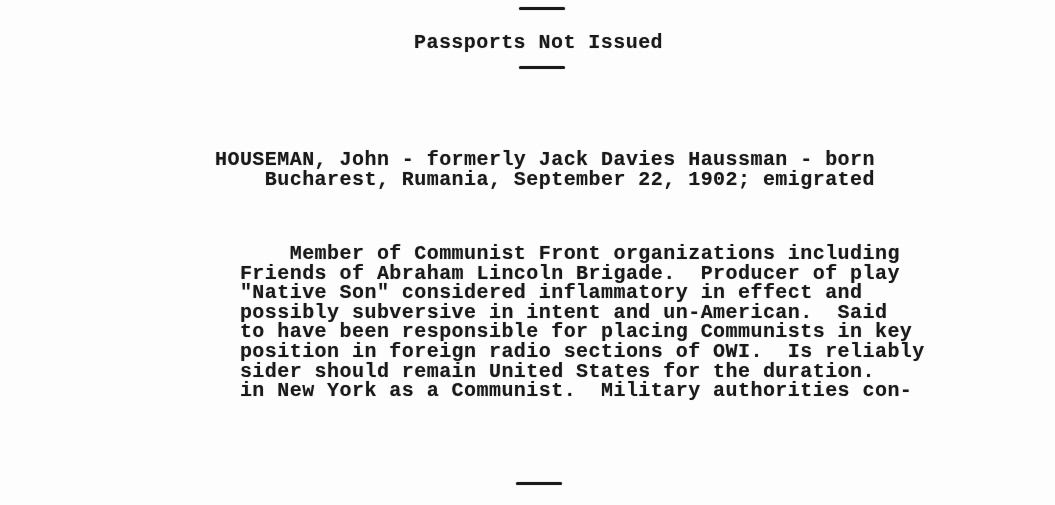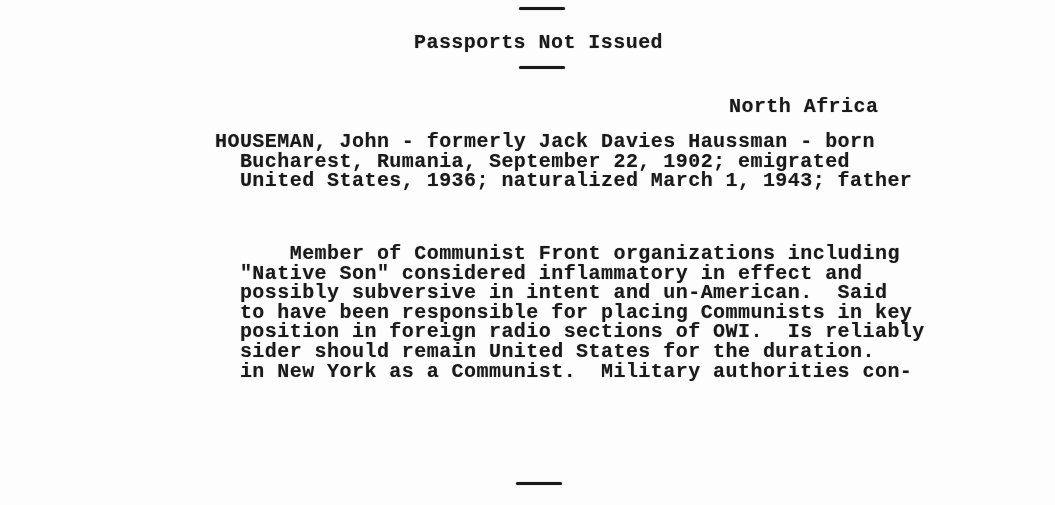--- a/index.html
+++ b/index.html
@@ -15,21 +15,21 @@
   .typed {
     white-space: pre;
     font-size: 20px;
     line-height: 19.6px;
     font-weight: 700;
     letter-spacing: 0.45px;
     text-shadow: 0 0 1px rgba(20,20,20,0.45);
   }
   .title    { position: absolute; left: 414px; top: 33px;  }
   .heading  { position: absolute; left: 729px; top: 97px;  }
-  .para1    { position: absolute; left: 215px; top: 132px; }
+  .para1    { position: absolute; left: 215px; top: 150px; text-align: right; }
   .para2    { position: absolute; left: 215px; top: 244px; }
   .rule {
     position: absolute;
     height: 3px;
     width: 46px;
     background: var(--ink, #1d1d1d);
     border-radius: 1.5px;
     box-shadow: 0 0 1px rgba(0,0,0,0.55);
   }
   .rule-top    { left: 519px; top: 7px;   }
@@ -40,30 +40,29 @@
 <body>
 
 <div class="page" style="--paper: #fdfdfd; --ink: #1a1a1a;">
 
   <div class="rule rule-top"></div>
 
   <div class="typed title">Passports Not Issued</div>
 
   <div class="rule rule-mid"></div>
 
-  <div class="typed heading">North Africa</div>
 
   <div class="para1">
     <div class="typed">HOUSEMAN, John - formerly Jack Davies Haussman - born</div>
     <div class="typed">  Bucharest, Rumania, September 22, 1902; emigrated</div>
-    <div class="typed">  United States, 1936; naturalized March 1, 1943; father</div>
   </div>
 
   <div class="para2">
     <div class="typed">      Member of Communist Front organizations including</div>
+    <div class="typed">  Friends of Abraham Lincoln Brigade.  Producer of play</div>
     <div class="typed">  "Native Son" considered inflammatory in effect and</div>
     <div class="typed">  possibly subversive in intent and un-American.  Said</div>
     <div class="typed">  to have been responsible for placing Communists in key</div>
     <div class="typed">  position in foreign radio sections of OWI.  Is reliably</div>
     <div class="typed">  sider should remain United States for the duration.</div>
     <div class="typed">  in New York as a Communist.  Military authorities con-</div>
   </div>
 
   <div class="rule rule-bottom"></div>
 

